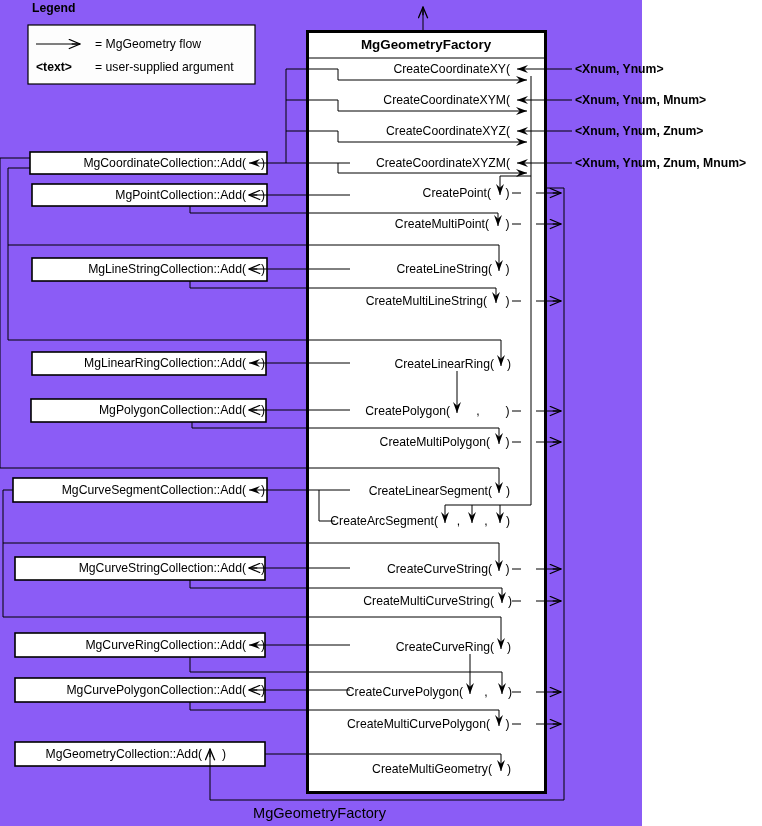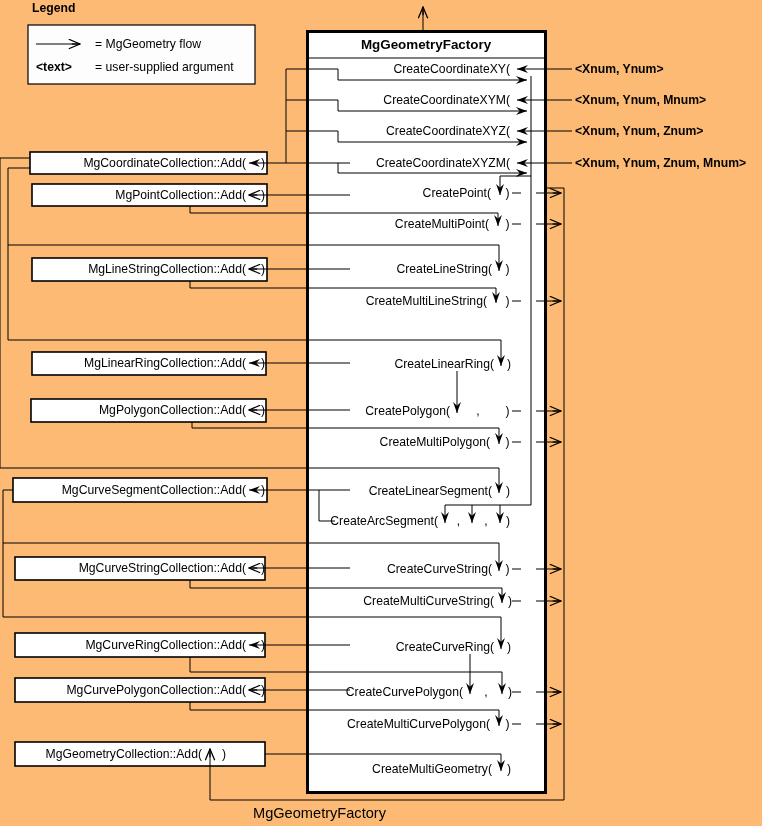--- a/index.html
+++ b/index.html
@@ -1,16 +1,16 @@
 <!DOCTYPE html>
 <html><head>
 <meta charset="utf-8">
 <style>
   html,body{margin:0;padding:0;background:#ffffff;}
-  .stage{position:relative;width:762px;height:826px;background:#fdba74;font-family:"Liberation Sans",sans-serif;}
+  .stage{position:relative;width:642px;height:826px;background:#8b5cf6;font-family:"Liberation Sans",sans-serif;}
   svg text{fill:#000;font-family:"Liberation Sans",sans-serif;font-size:12.2px;}
   svg text.b{font-weight:bold;}
   svg text.title{font-size:13.4px;font-weight:bold;}
   svg text.caption{font-size:14.6px;}
   .ln{stroke:#000;stroke-width:1;fill:none;}
   .box{fill:#ffffff;stroke:#000;stroke-width:1.6;}
   .factory{fill:#ffffff;stroke:#000;stroke-width:3;}
   .legendbox{fill:#fdfdfd;stroke:#000;stroke-width:1.2;}
 </style>
 </head>

